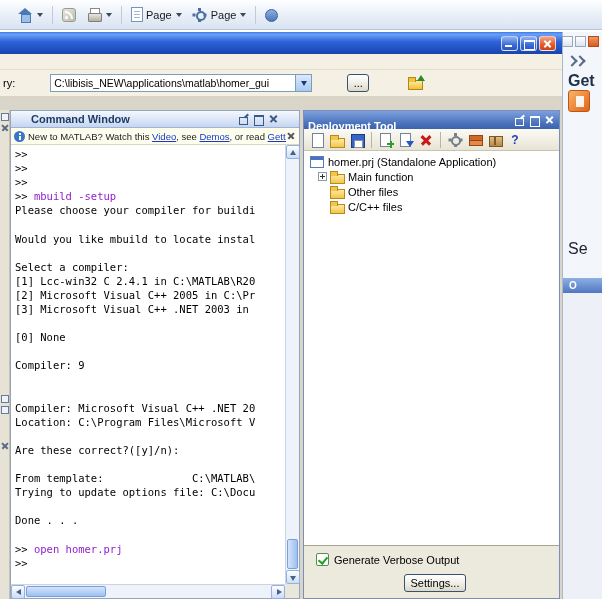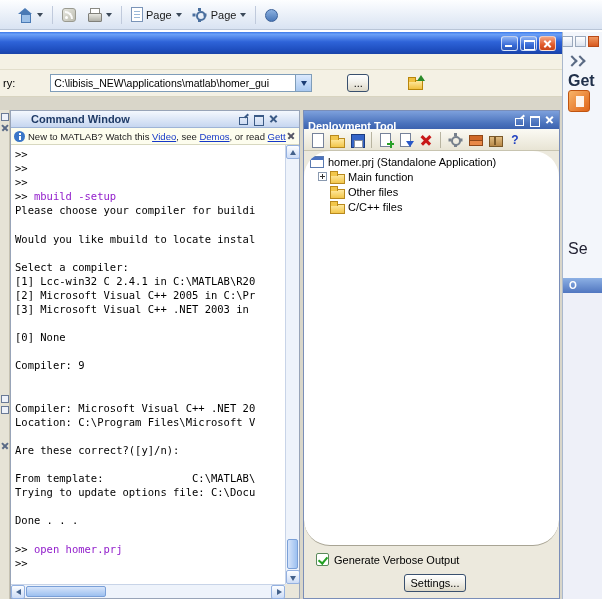--- a/index.html
+++ b/index.html
@@ -147,21 +147,21 @@
   .ico-settings::before{content:"";position:absolute;left:4px;top:4px;width:6px;height:6px;border:2px solid #76808c;border-radius:50%;}
   .ico-settings::after{content:"";position:absolute;left:6.5px;top:1px;width:3px;height:3px;background:#76808c;
     box-shadow:0 11px 0 #76808c,-5.5px 5.5px 0 #76808c,5.5px 5.5px 0 #76808c;}
   .ico-build::before{content:"";position:absolute;left:2px;top:3px;width:12px;height:4px;background:#d06828;border:1px solid #904818;}
   .ico-build::after{content:"";position:absolute;left:2px;top:8px;width:12px;height:4px;background:#e88848;border:1px solid #904818;}
   .ico-package::before{content:"";position:absolute;left:2px;top:4px;width:12px;height:9px;background:linear-gradient(#e0bc80,#b88848);border:1px solid #7a5828;}
   .ico-package::after{content:"";position:absolute;left:7px;top:4px;width:2px;height:9px;background:#7a5828;}
   .ico-help{color:#2040c0;font-weight:bold;font-size:12px;line-height:16px;text-align:center;}
 
   .dt-tree{position:absolute;left:0;top:40px;width:255px;height:395px;background:#fff;border-bottom:1px solid #a8a494;
-    overflow:hidden;padding:3px 0 0 6px;border-radius:26px;}
+    overflow:hidden;padding:3px 0 0 6px;}
   .tree-row{display:flex;align-items:center;height:15px;font-size:11px;color:#000;white-space:nowrap;}
   .tree-row.child{padding-left:8px;}
   .expander{width:9px;height:9px;border:1px solid #8a9ab0;background:#fff;position:relative;margin-right:3px;flex:none;}
   .expander::before{content:"";position:absolute;left:1px;top:3px;width:5px;height:1px;background:#333;}
   .expander::after{content:"";position:absolute;left:3px;top:1px;width:1px;height:5px;background:#333;}
   .expander.hidden{visibility:hidden;}
   .expander.hidden::before,.expander.hidden::after{display:none;}
   .proj-icon{width:14px;height:12px;background:#fff;border:1px solid #5a7ab0;position:relative;margin-right:4px;flex:none;}
   .proj-icon::before{content:"";position:absolute;left:0;top:0;right:0;height:3px;background:#4a72c0;}
   .folder-icon{width:14px;height:12px;position:relative;margin-right:4px;flex:none;}

